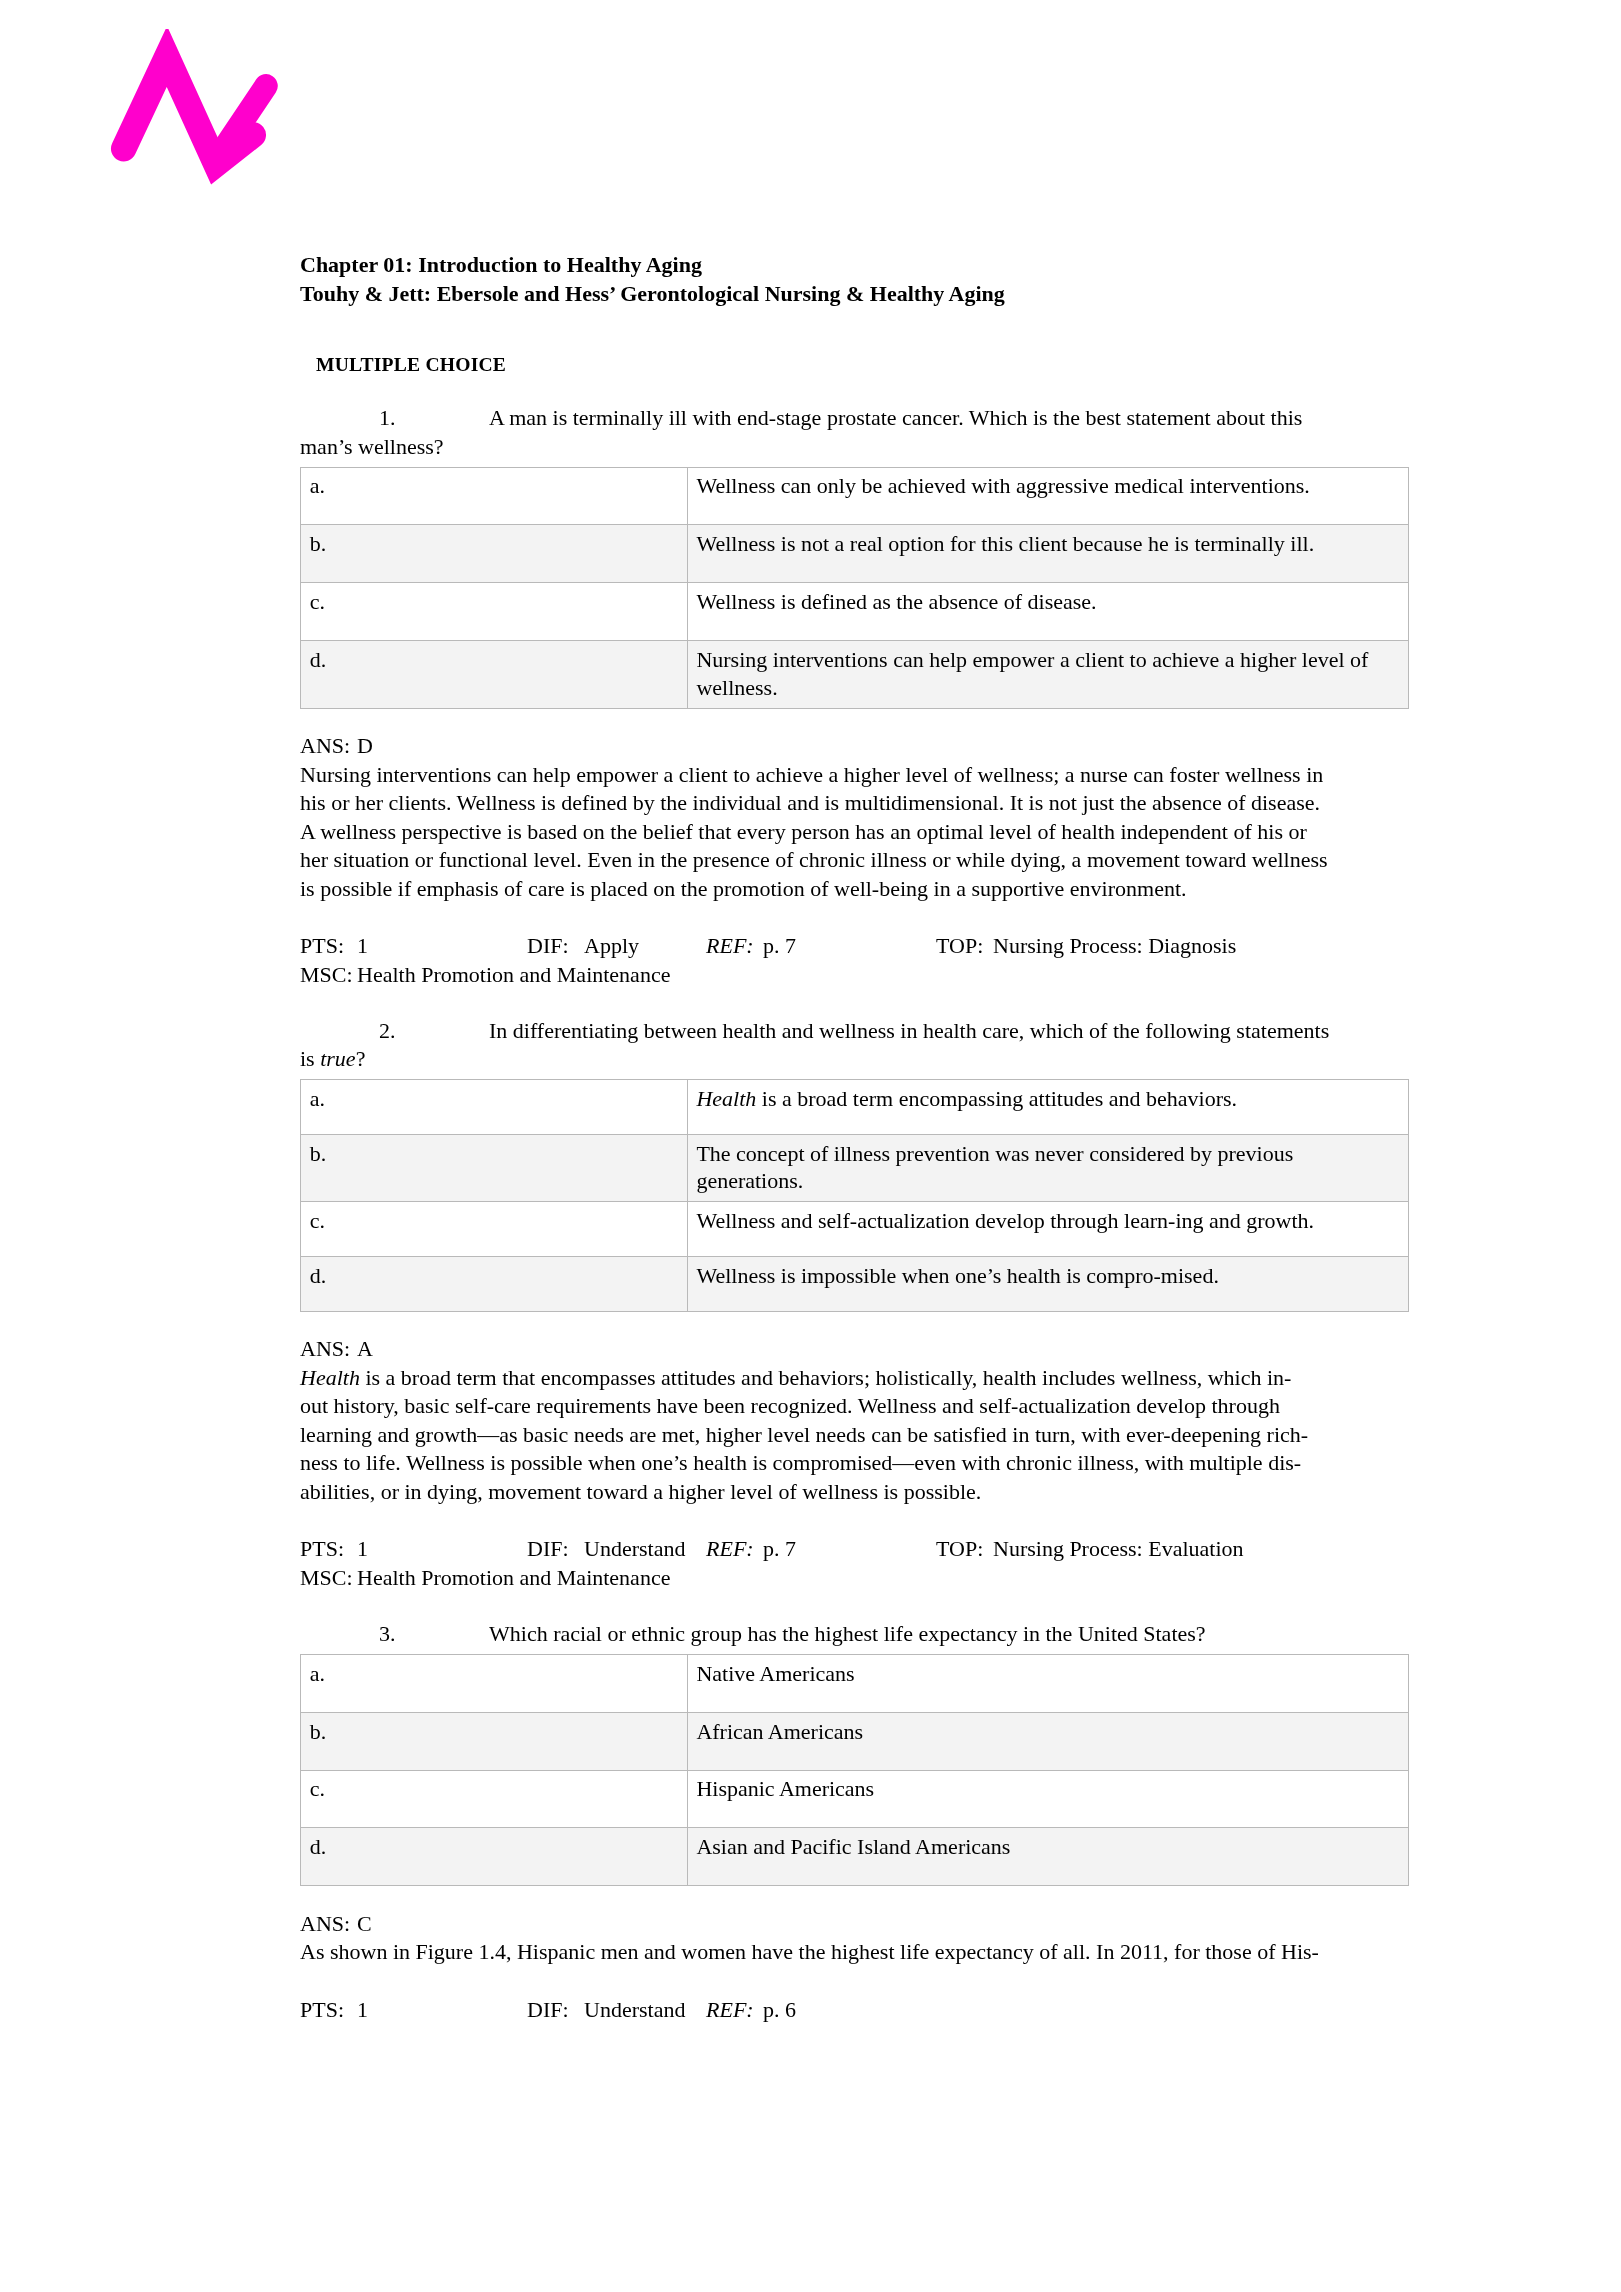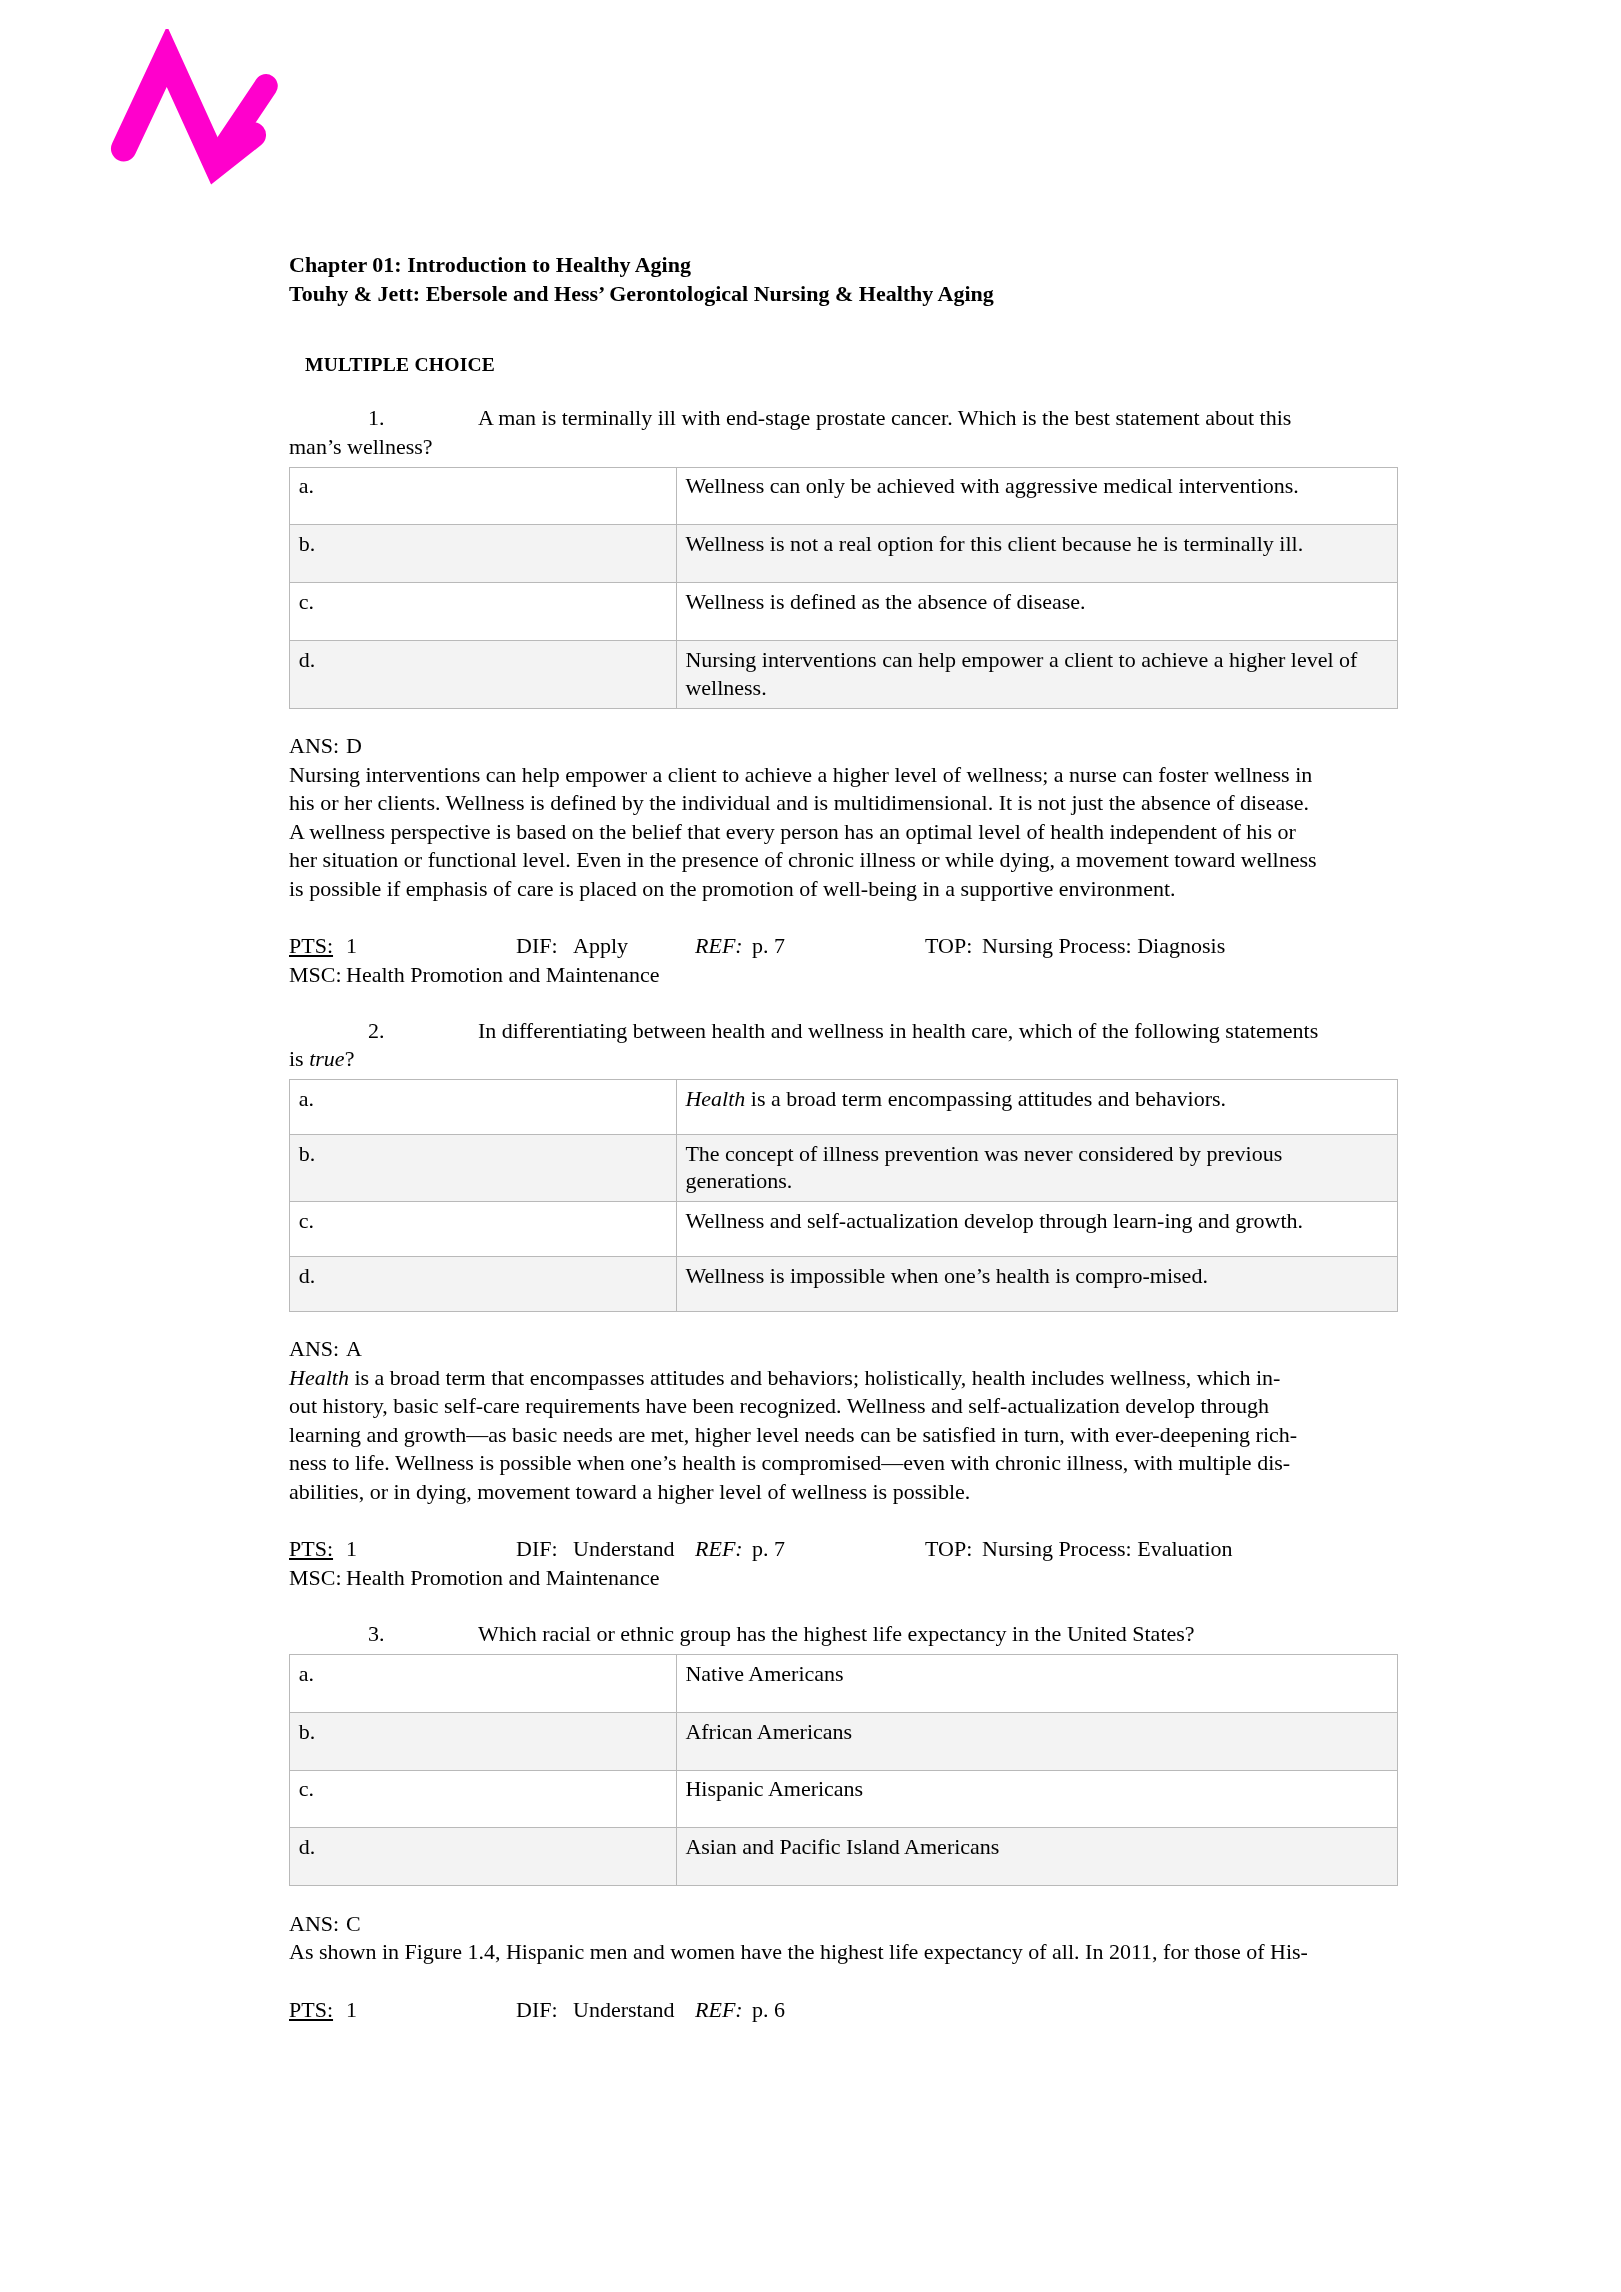--- a/index.html
+++ b/index.html
@@ -24,21 +24,21 @@
     left: 106px;
     top: 29px;
     width: 216px;
     height: 157px;
     pointer-events: none;
   }
 
   
   .content {
     position: absolute;
-    left: 289px;
+    left: 300px;
     top: 250px;
     width: 1109px;
     font-size: 22px;
     line-height: 1.30;
   }
 
   .doc-title {
     font-weight: bold;
     font-size: 22px;
     line-height: 1.33;
@@ -108,21 +108,21 @@
   .rationale {
     margin: 0;
     text-align: justify;
     line-height: 1.295;
   }
   .rationale div { white-space: nowrap; }
 
   
   .meta { margin-top: 29px; line-height: 1.30; }
   .meta .row { white-space: nowrap; }
-  .meta .c-pts   { display: inline-block; width: 57px; text-decoration: underline; }
+  .meta .c-pts   { display: inline-block; width: 57px; }
   .meta .v-pts   { display: inline-block; width: 170px; }
   .meta .c-dif   { display: inline-block; width: 57px; }
   .meta .v-dif   { display: inline-block; width: 122px; }
   .meta .c-ref   { display: inline-block; width: 57px; font-style: italic; }
   .meta .v-ref   { display: inline-block; width: 173px; }
   .meta .c-top   { display: inline-block; width: 57px; }
   .meta .c-msc   { display: inline-block; width: 57px; }
 
   i, .ital { font-style: italic; }
 </style>

